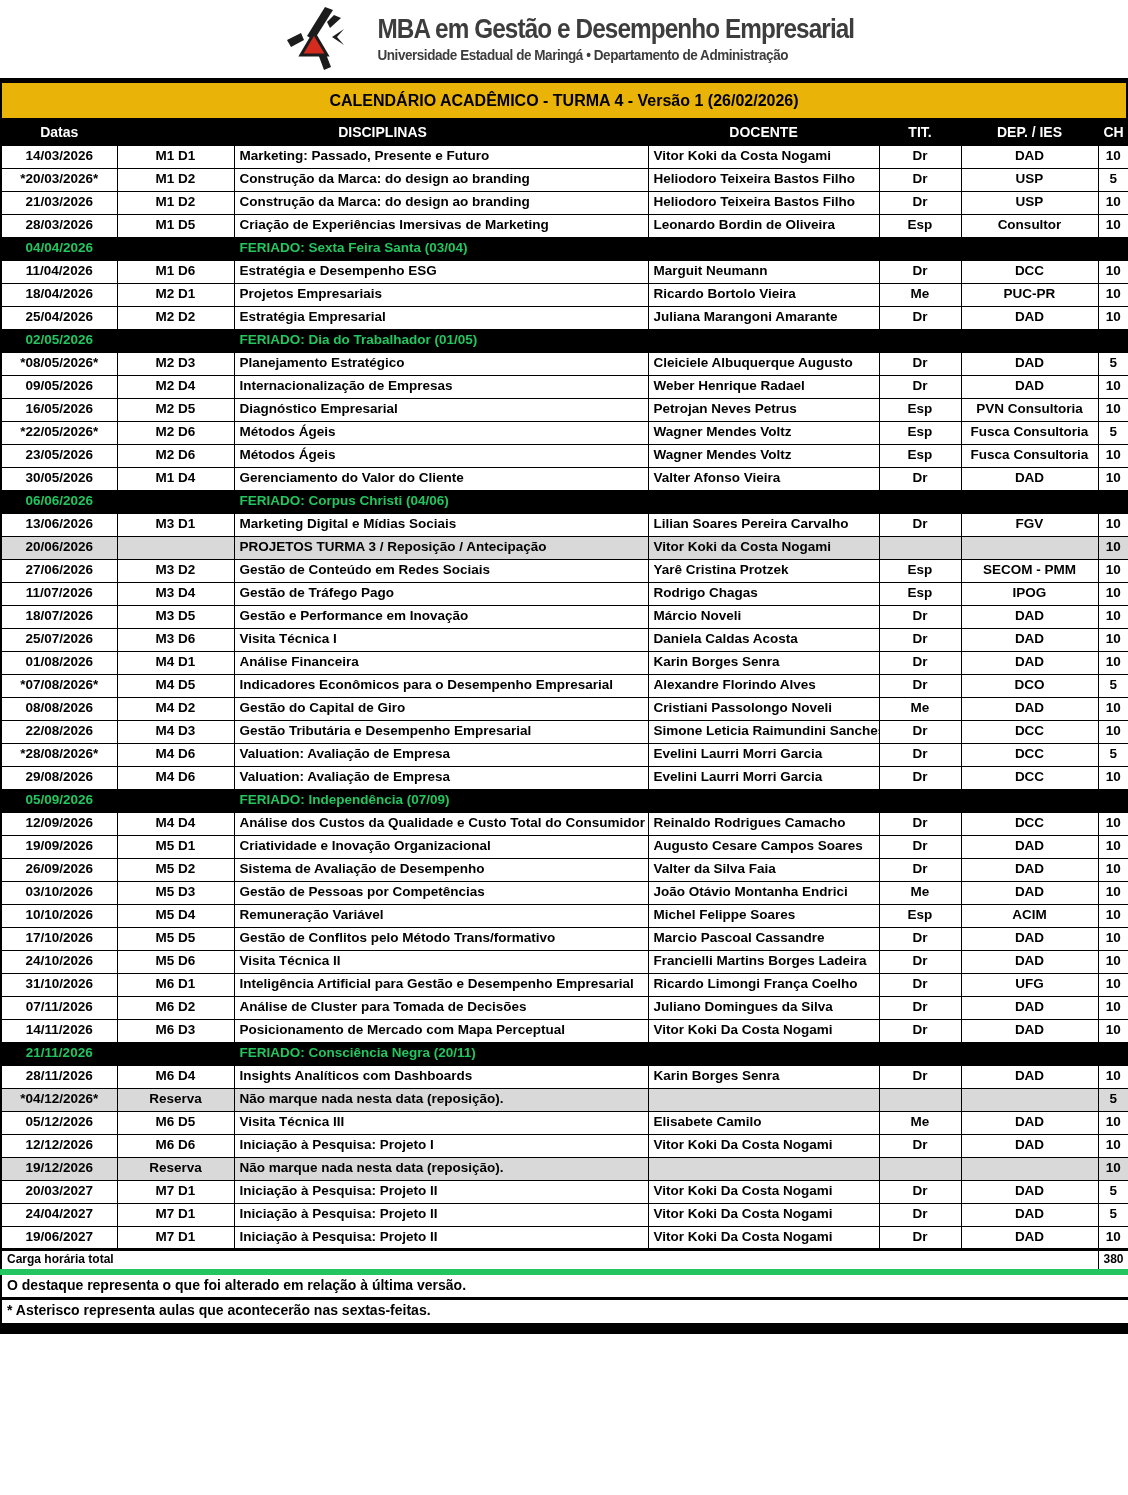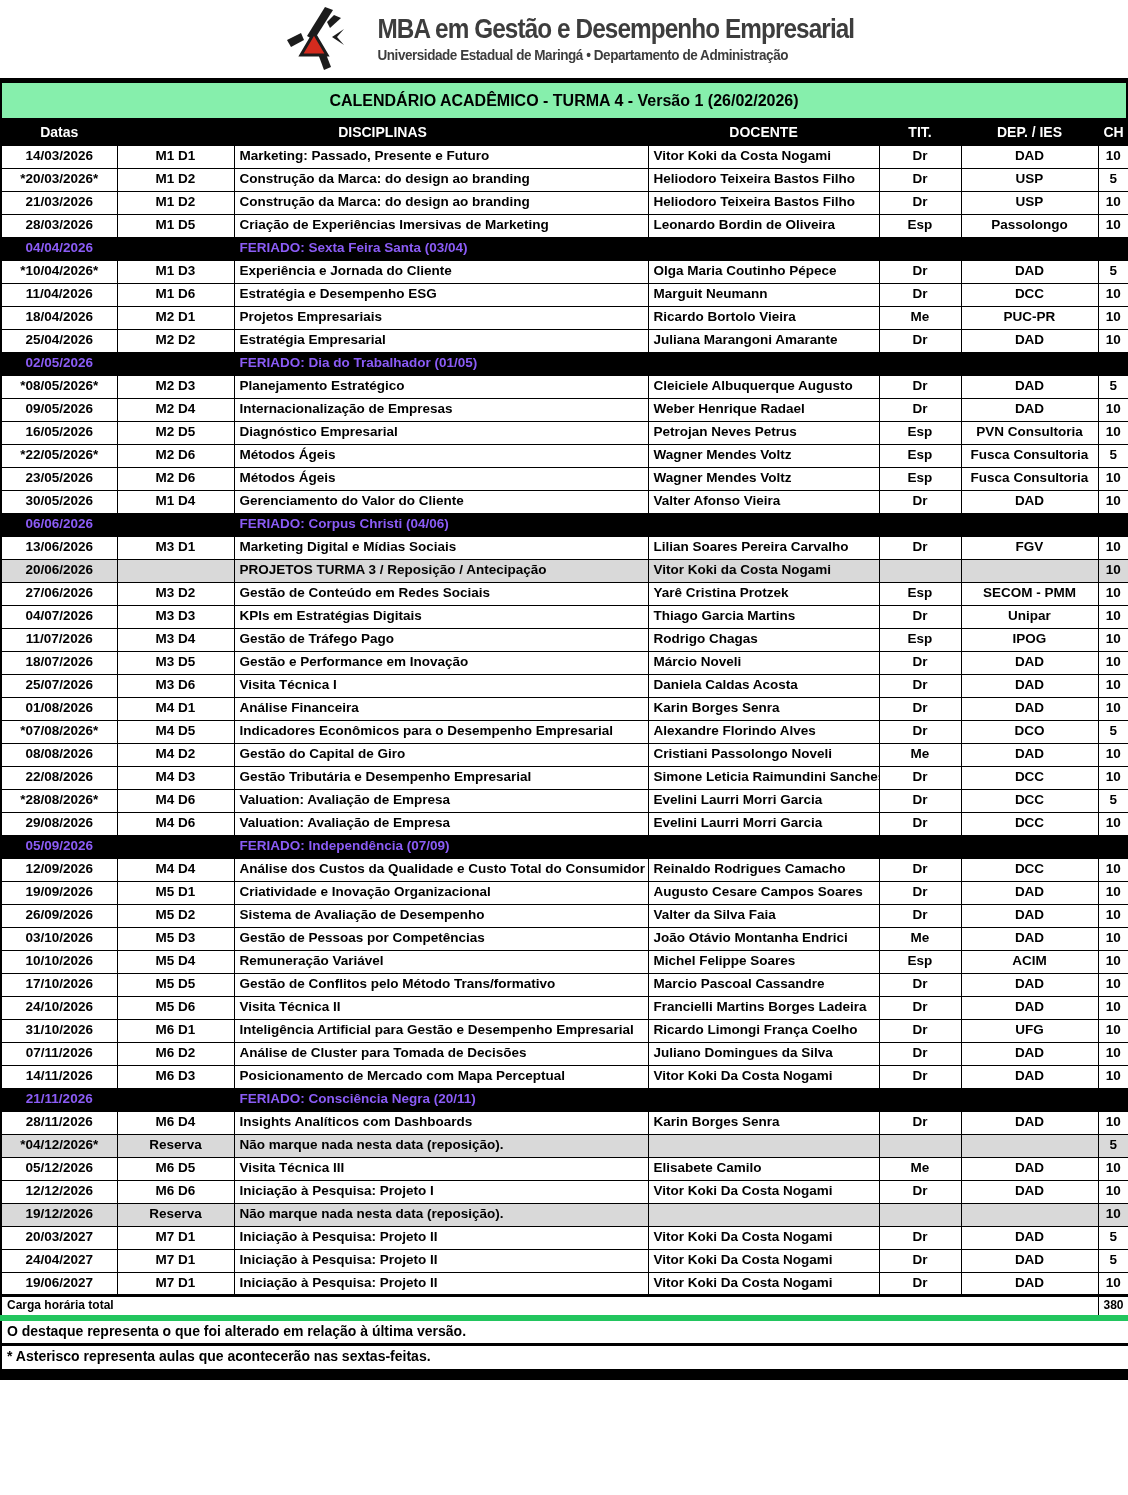--- a/index.html
+++ b/index.html
@@ -71,21 +71,21 @@
     border-color:#000;
     font-size:14px;
     height:26px;
     text-align:center;
     margin-top:24px;
   }
   .c-date, .c-code, .c-tit, .c-dep, .c-ch { text-align:center; }
   .c-subject, .c-teacher { text-align:left; }
   tr.row-holiday td {
     background:#000;
-    color:#8b5cf6;
+    color:#22c55e;
     border-color:#000;
   }
   tr.row-holiday .c-holiday { text-align:left; padding-left:122px; }
   tr.row-highlight td { background:#d9d9d9; }
   
   tr.total-row td {
     border-top:3px solid #000;
     border-bottom:6px solid #22c55e;
     font-size:12px;
   }
@@ -119,21 +119,21 @@
     <polygon points="27,26 40,48 14,48" fill="#d42b1e" stroke="#1c1c1c" stroke-width="3"></polygon>
   </svg>
   <div class="logo-textwrap">
     <div class="logo-title">MBA em Gestão e Desempenho Empresarial</div>
     <div class="logo-subtitle">Universidade Estadual de Maringá • Departamento de Administração</div>
   </div>
 </div>
 
 <div class="black-bar"></div>
 
-<div class="banner" id="banner" style="background: #86efac;">CALENDÁRIO ACADÊMICO - TURMA 4 - Versão 1 (26/02/2026)</div>
+<div class="banner" id="banner" style="background: #eab308;">CALENDÁRIO ACADÊMICO - TURMA 4 - Versão 1 (26/02/2026)</div>
 
 <table>
   <colgroup>
     <col style="width:116px">
     <col style="width:117px">
     <col style="width:414px">
     <col style="width:231px">
     <col style="width:82px">
     <col style="width:137px">
     <col style="width:31px">
@@ -175,35 +175,26 @@
         <td class="c-tit">Dr</td>
         <td class="c-dep">USP</td>
         <td class="c-ch">10</td>
       </tr>
       <tr class="row-data">
         <td class="c-date">28/03/2026</td>
         <td class="c-code">M1 D5</td>
         <td class="c-subject">Criação de Experiências Imersivas de Marketing</td>
         <td class="c-teacher">Leonardo Bordin de Oliveira</td>
         <td class="c-tit">Esp</td>
-        <td class="c-dep">Passolongo</td>
+        <td class="c-dep">Consultor</td>
         <td class="c-ch">10</td>
       </tr>
       <tr class="row-holiday">
         <td class="c-date">04/04/2026</td>
         <td class="c-holiday" colspan="6">FERIADO: Sexta Feira Santa (03/04)</td>
-      </tr>
-      <tr class="row-data">
-        <td class="c-date">*10/04/2026*</td>
-        <td class="c-code">M1 D3</td>
-        <td class="c-subject">Experiência e Jornada do Cliente</td>
-        <td class="c-teacher">Olga Maria Coutinho Pépece</td>
-        <td class="c-tit">Dr</td>
-        <td class="c-dep">DAD</td>
-        <td class="c-ch">5</td>
       </tr>
       <tr class="row-data">
         <td class="c-date">11/04/2026</td>
         <td class="c-code">M1 D6</td>
         <td class="c-subject">Estratégia e Desempenho ESG</td>
         <td class="c-teacher">Marguit Neumann</td>
         <td class="c-tit">Dr</td>
         <td class="c-dep">DCC</td>
         <td class="c-ch">10</td>
       </tr>
@@ -305,29 +296,20 @@
         <td class="c-dep"></td>
         <td class="c-ch">10</td>
       </tr>
       <tr class="row-data">
         <td class="c-date">27/06/2026</td>
         <td class="c-code">M3 D2</td>
         <td class="c-subject">Gestão de Conteúdo em Redes Sociais</td>
         <td class="c-teacher">Yarê Cristina Protzek</td>
         <td class="c-tit">Esp</td>
         <td class="c-dep">SECOM - PMM</td>
-        <td class="c-ch">10</td>
-      </tr>
-      <tr class="row-data">
-        <td class="c-date">04/07/2026</td>
-        <td class="c-code">M3 D3</td>
-        <td class="c-subject">KPIs em Estratégias Digitais</td>
-        <td class="c-teacher">Thiago Garcia Martins</td>
-        <td class="c-tit">Dr</td>
-        <td class="c-dep">Unipar</td>
         <td class="c-ch">10</td>
       </tr>
       <tr class="row-data">
         <td class="c-date">11/07/2026</td>
         <td class="c-code">M3 D4</td>
         <td class="c-subject">Gestão de Tráfego Pago</td>
         <td class="c-teacher">Rodrigo Chagas</td>
         <td class="c-tit">Esp</td>
         <td class="c-dep">IPOG</td>
         <td class="c-ch">10</td>

